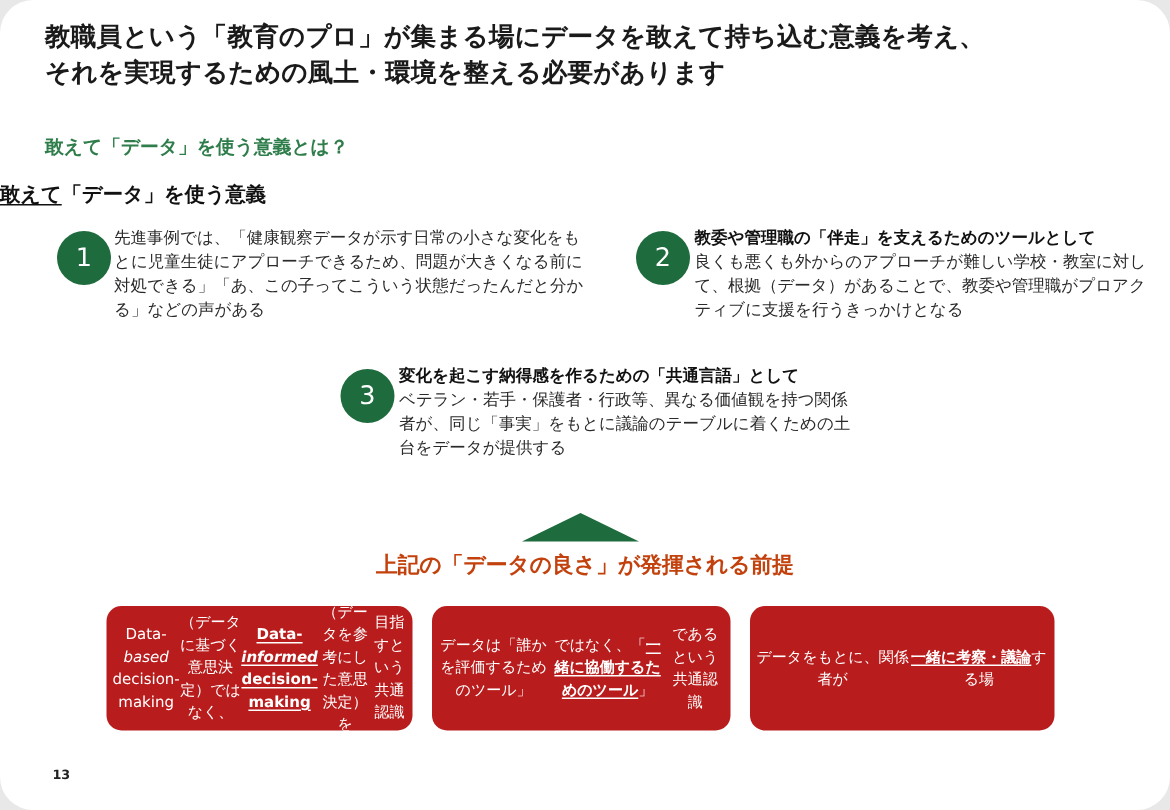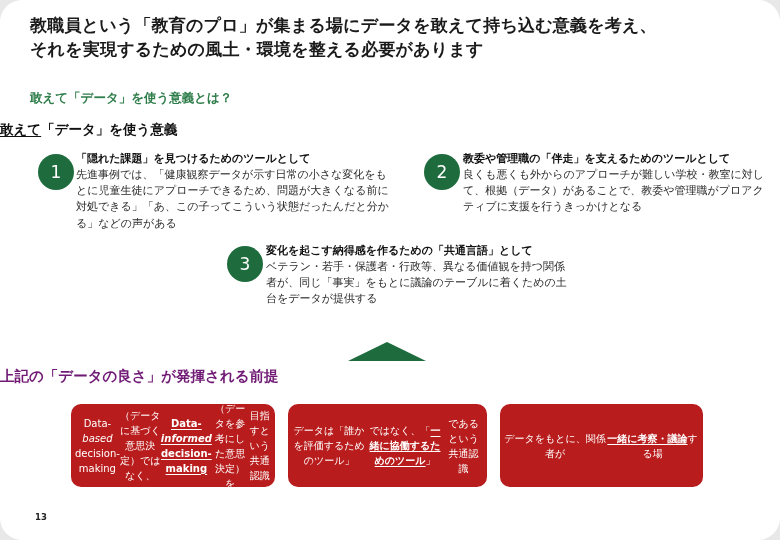--- a/index.html
+++ b/index.html
@@ -48,21 +48,21 @@
   .up-triangle{
     position:absolute;left:348px;top:342px;
     width:0;height:0;
     border-left:39px solid transparent;
     border-right:39px solid transparent;
     border-bottom:19px solid #1e6b3d;
   }
   
   .premise-heading{
     position:absolute;left:0;top:367px;width:780px;
-    text-align:left;font-size:14.5px;font-weight:bold;color:#701a75;
+    text-align:center;font-size:14.5px;font-weight:bold;color:#c2410c;
   }
   .boxes{
     position:absolute;left:71px;top:404px;
     display:flex;gap:13px;align-items:stretch;
   }
   .green-box{
     background:#b91c1c;color:#ffffff;border-radius:10px;
     height:83px;display:flex;flex-direction:row;
     align-items:center;justify-content:center;
     text-align:center;font-size:10px;line-height:1.5;
@@ -88,21 +88,20 @@
 それを実現するための風土・環境を整える必要があります</div>
 
   <div class="subtitle">敢えて「データ」を使う意義とは？</div>
 
   <div class="diagram-heading"><span class="u">敢えて</span><span>「データ」を使う意義</span></div>
 
   <div class="num-circle" id="circle1">
       <span>1</span>
     </div>
   <div class="point-text" id="text1">
-    <div class="pt-title">「隠れた課題」を見つけるためのツールとして</div>
     <div class="pt-body">先進事例では、「健康観察データが示す日常の小さな変化をもとに児童生徒にアプローチできるため、問題が大きくなる前に対処できる」「あ、この子ってこういう状態だったんだと分かる」などの声がある</div>
   </div>
 
   <div class="num-circle" id="circle2">
       <span>2</span>
     </div>
   <div class="point-text" id="text2">
     <div class="pt-title">教委や管理職の「伴走」を支えるためのツールとして</div>
     <div class="pt-body">良くも悪くも外からのアプローチが難しい学校・教室に対して、根拠（データ）があることで、教委や管理職がプロアクティブに支援を行うきっかけとなる</div>
   </div>

